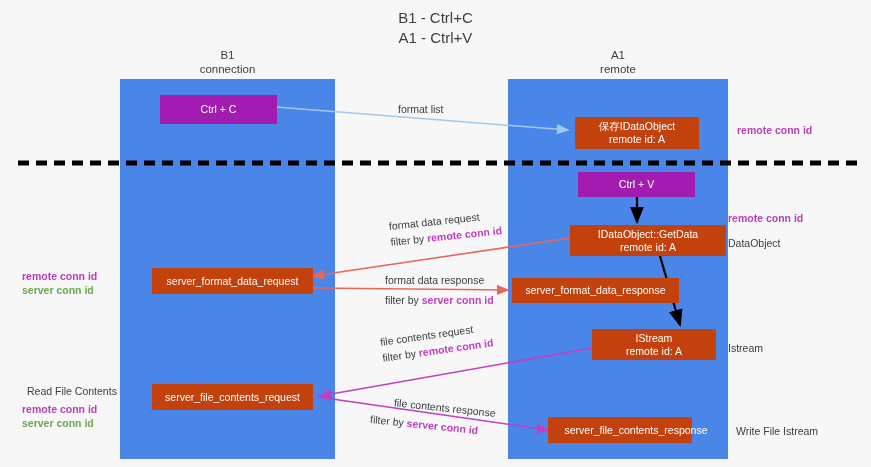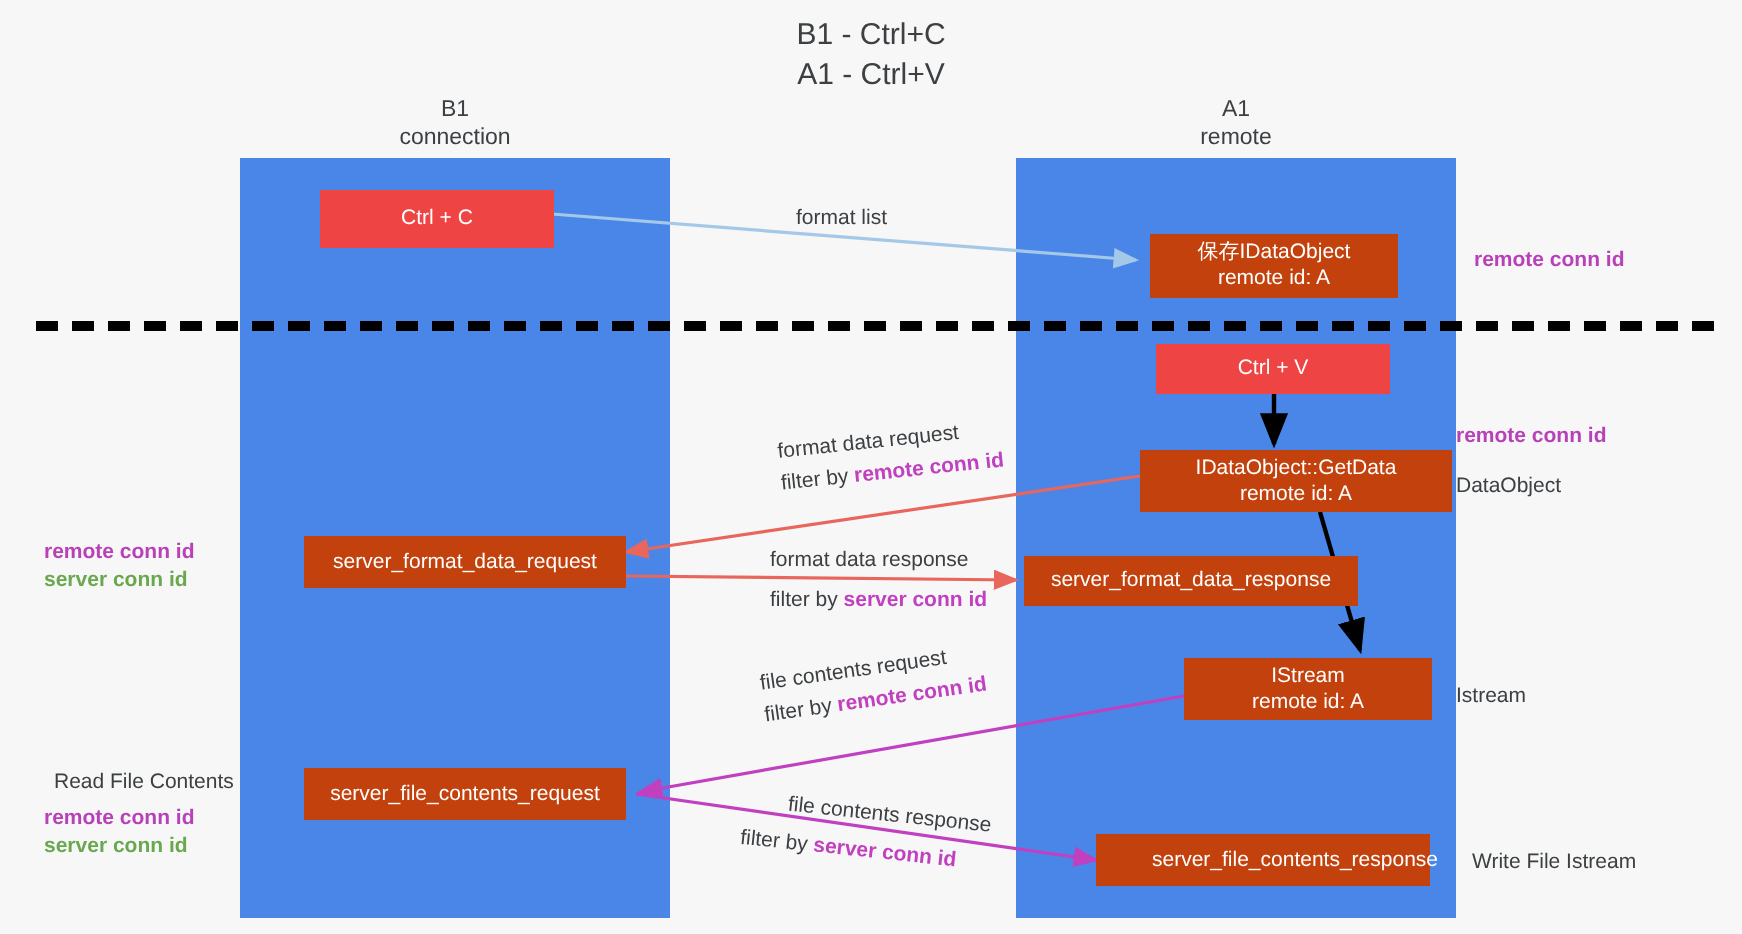--- a/index.html
+++ b/index.html
@@ -54,21 +54,21 @@
     flex-direction: column;
     align-items: center;
     justify-content: center;
     text-align: center;
     color: #ffffff;
     font-size: 10.5px;
     line-height: 13px;
     white-space: pre-line;
   }
   .node.orange { background: #c2410c; }
-  .node.green  { background: #ef4444; }
+  .node.green  { background: #a21caf; }
   .edge-label {
     position: absolute;
     font-size: 10.5px;
     color: #3c4043;
     line-height: 16px;
     white-space: nowrap;
   }
   .edge-label .hl-remote { color: #c040c0; font-weight: bold; }
   .edge-label .hl-server { color: #c040c0; font-weight: bold; }
   .side-label {
@@ -158,21 +158,21 @@
 
   <div class="node orange" style="left:512px; top:278px; width:167px; height:25px;">server_format_data_response</div>
 
   <div class="node orange" style="left:152px; top:268px; width:161px; height:26px;">server_format_data_request</div>
 
   <div class="node orange" style="left:592px; top:329px; width:124px; height:31px;">IStream
 remote id: A</div>
 
   <div class="node orange" style="left:152px; top:384px; width:161px; height:26px;">server_file_contents_request</div>
 
-  <div class="node orange" style="left:548px; top:417px; width:167px; height:26px;padding-left:32px;">server_file_contents_response</div>
+  <div class="node orange" style="left:548px; top:417px; width:144px; height:26px;padding-left:32px;">server_file_contents_response</div>
 
   <div class="edge-label" style="left:398px; top:101px;">format list</div>
 
   <div class="edge-label" style="left:388px; top:218px; transform: rotate(-6deg); transform-origin: left top;">
     <div>format data request</div>
     <div>
       <span>filter by </span><span class="hl-remote">remote conn id</span>
     </div>
   </div>
 

